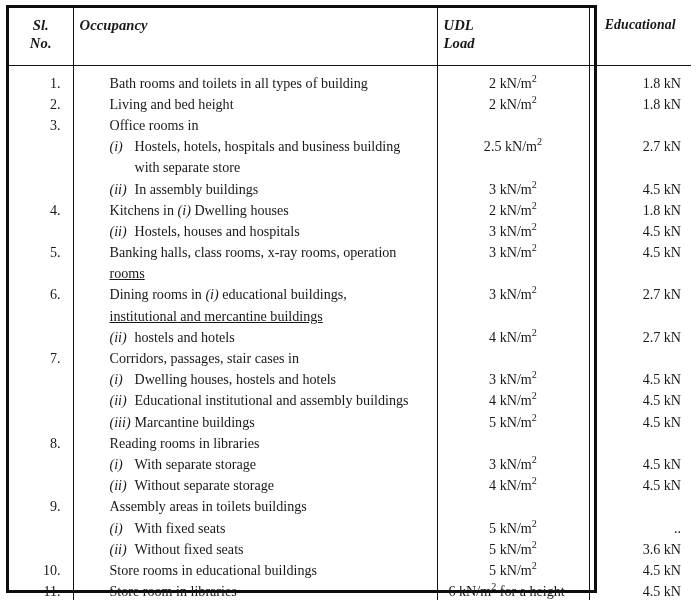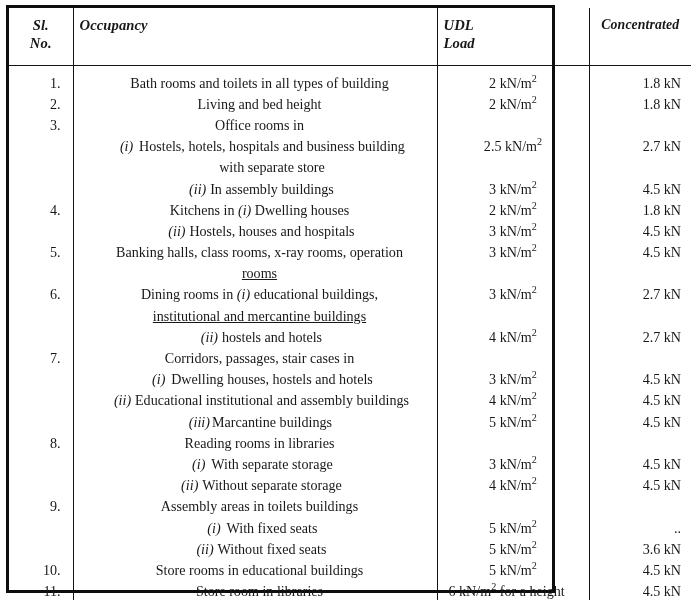--- a/index.html
+++ b/index.html
@@ -12,21 +12,21 @@
     height: 600px;
     overflow: hidden;
     font-family: "Liberation Serif", "DejaVu Serif", serif;
     color: #17181a;
   }
 
   .table-frame {
     position: absolute;
     left: 6px;
     top: 5px;
-    width: 549px;
+    width: 591px;
     height: 588px;
     border: 3px solid #0c0d0e;
     background: #ffffff;
     box-sizing: border-box;
   }
 
   table.load-table {
     width: 100%;
     height: 100%;
     border-collapse: collapse;
@@ -86,21 +86,21 @@
   .body-udl .col-inner { padding-left: 6px; padding-right: 6px; }
   .body-con .col-inner { padding-left: 6px; padding-right: 10px; }
 
   .line {
     height: 21.2px;
     line-height: 21.2px;
     white-space: nowrap;
     overflow: visible;
   }
   .body-sl .line  { text-align: right; }
-  .body-occ .line { text-align: center; }
+  .body-occ .line { text-align: left; margin-left: 19px; }
   .body-udl .line { text-align: center; }
   .body-con .line { text-align: right; }
 
   .line.blank { color: transparent; }
 
   .sub-marker {
     font-style: italic;
   }
   .occ-sub {
     display: inline-block;
@@ -138,21 +138,21 @@
       <tr>
         <th class="h-sl">
           <span class="hl">Sl.</span>
           <span class="hl">No.</span>
         </th>
         <th class="h-occ">Occupancy</th>
         <th class="h-udl">
           <span class="hl">UDL</span>
           <span class="hl">Load</span>
         </th>
-        <th class="h-con">Concentrated</th>
+        <th class="h-con">Educational</th>
       </tr>
     </thead>
     <tbody>
       <tr>
         <td class="body-sl">
           <div class="col-inner" id="col-sl">
               <div class="line">1.</div>
               <div class="line">2.</div>
               <div class="line">3.</div>
               <div class="line blank">&nbsp;</div>

